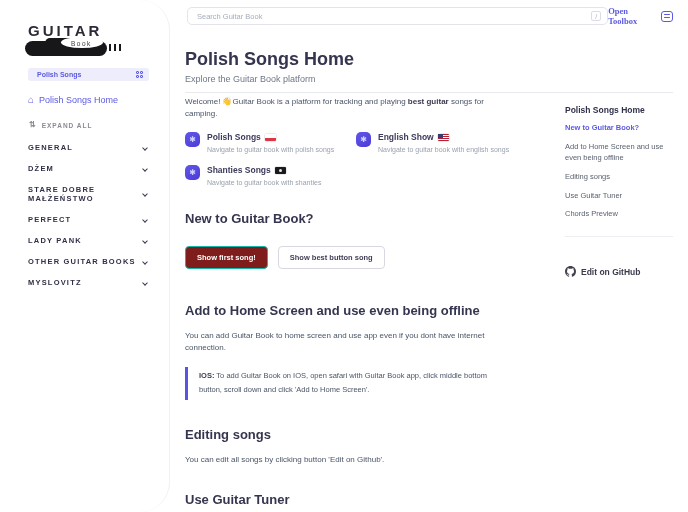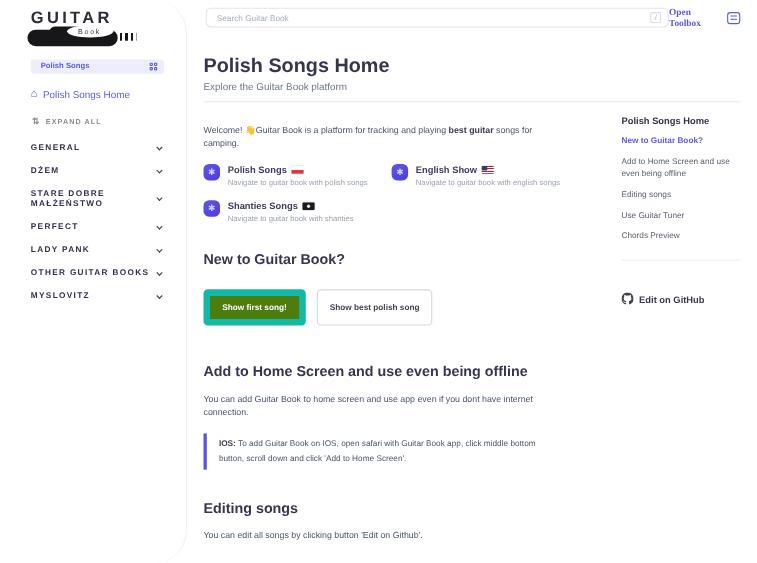--- a/index.html
+++ b/index.html
@@ -1,21 +1,21 @@
 <!DOCTYPE html>
 <html><head>
 <meta charset="utf-8">
 <style>
   * { margin:0; padding:0; box-sizing:border-box; }
   html,body { width:688px; height:512px; overflow:hidden; background:#fff;
     font-family:"Liberation Sans", sans-serif; color:#4a5568; }
   .page { display:flex; width:688px; height:512px; overflow:hidden; }
 
   
-  .sidebar { width:170px; flex:0 0 170px; border-right:1px solid #f0f0f5; padding-top:8px;border-radius:30px; }
+  .sidebar { width:170px; flex:0 0 170px; border-right:1px solid #f0f0f5; padding-top:22px;border-radius:30px; }
   .logo { padding-left:28px; position:relative; height:40px; cursor:pointer; }
   .logo-title { font-size:15px; font-weight:700; letter-spacing:3px; color:#2b2b38; }
   .logo-guitar { position:relative; height:18px; margin-top:1px; margin-left:-3px; }
   .g-body { position:absolute; left:0; top:1px; width:82px; height:15px; background:#17171a; border-radius:9px; }
   .g-bump { position:absolute; left:20px; top:-2px; width:34px; height:10px; background:#17171a; border-radius:6px; }
   .g-notch { position:absolute; left:36px; top:-3px; width:42px; height:11px; background:#fff; border-radius:50%; }
   .g-book { position:absolute; left:46px; top:0; font-size:6.5px; letter-spacing:1.5px; color:#3a3a3a; }
   .g-pegs { position:absolute; left:84px; top:4px; width:15px; height:7px;
     background:repeating-linear-gradient(90deg,#17171a 0 2px,transparent 2px 5px); }
 
@@ -55,21 +55,21 @@
   .toolbox-ico { width:12px; height:11px; border:1.2px solid #5b5be0; border-radius:3px;
     display:flex; flex-direction:column; justify-content:center; gap:1.5px; padding:0 2px; }
   .toolbox-ico i { display:block; height:1.2px; background:#5b5be0; border-radius:1px; }
 
   .page-title { margin-top:23px; font-size:18px; font-weight:600; color:#35354f; }
   .page-subtitle { margin-top:4px; font-size:9px; color:#6f7887; }
   .title-hr { border:none; border-top:1px solid #e9e9f0; margin:8px 45px 0 0; }
 
   .row { display:flex; justify-content:space-between; padding-right:45px; }
   .article { width:322px; }
-  .welcome { margin-top:20px; font-size:8px; line-height:1.5; color:#4a5568; }
+  .welcome { margin-top:3px; font-size:8px; line-height:1.5; color:#4a5568; }
   .welcome b { color:#3c3c52; }
   .emoji { color:#f0b429; }
 
   .cards { margin-top:12px; display:grid; grid-template-columns:171px 171px; row-gap:11px; }
   .card { display:flex; gap:7px; cursor:pointer; }
   .card-ico { width:15px; height:15px; flex:0 0 15px; border-radius:5px;
     background:linear-gradient(145deg,#6157e8,#4b3bd8); color:#cfd0ff; font-size:8px;
     display:flex; align-items:center; justify-content:center; }
   .card-title { font-size:8.5px; font-weight:700; color:#3b3b5c; display:flex; align-items:center; gap:4px; }
   .card-desc { margin-top:3px; font-size:7px; color:#9aa2ae; line-height:1.3; }
@@ -80,21 +80,21 @@
   .flag-usa::after { content:""; position:absolute; left:0; top:0; width:5px; height:4px; background:#3c3b6e; }
   .flag-pirate { background:#1a1a1c; }
   .flag-pirate::after { content:""; position:absolute; left:4px; top:2px; width:3px; height:3px;
     background:#e8e8e8; border-radius:50%; }
 
   h2.sec { font-size:13px; font-weight:600; color:#35354f; }
   .sec-newto { margin-top:24px; }
   .btn-row { margin-top:20px; display:flex; gap:10px; }
   .btn { font-size:7.5px; font-weight:700; padding:6px 11px; border-radius:4px; cursor:pointer;
     font-family:"Liberation Sans", sans-serif; }
-  .btn-primary { background:#4d7c0f; color:#fff; border:6px solid #14b8a6; }
+  .btn-primary { background:#7f1d1d; color:#fff; border:1px solid #14b8a6; }
   .btn-secondary { background:#fff; color:#3f3f55; border:1px solid #d8d8e2; }
 
   .sec-addhome { margin-top:34px; }
   .body-p { margin-top:12px; font-size:8px; line-height:1.5; color:#4a5568; }
   .note { margin-top:13px; border-left:3px solid #5a54e0; padding:2px 0 2px 11px;
     font-size:7.5px; line-height:1.9; color:#4a5568; }
   .note b { color:#3c3c52; }
   .sec-editing { margin-top:27px; }
   .sec-tuner { margin-top:26px; }
 
@@ -230,21 +230,21 @@
                 <span class="flag flag-pirate"></span>
                 </div>
               <div class="card-desc">Navigate to guitar book with shanties</div>
             </div>
           </div>
         </div>
 
         <h2 class="sec sec-newto">New to Guitar Book?</h2>
         <div class="btn-row">
           <button class="btn btn-primary">Show first song!</button>
-          <button class="btn btn-secondary">Show best polish song</button>
+          <button class="btn btn-secondary">Show best button song</button>
         </div>
 
         <h2 class="sec sec-addhome">Add to Home Screen and use even being offline</h2>
         <p class="body-p">You can add Guitar Book to home screen and use app even if you dont have internet connection.</p>
         <div class="note"><b>IOS:</b><span> To add Guitar Book on IOS, open safari with Guitar Book app, click middle bottom button, scroll down and click 'Add to Home Screen'.</span></div>
 
         <h2 class="sec sec-editing">Editing songs</h2>
         <p class="body-p">You can edit all songs by clicking button 'Edit on Github'.</p>
 
         <h2 class="sec sec-tuner">Use Guitar Tuner</h2>

